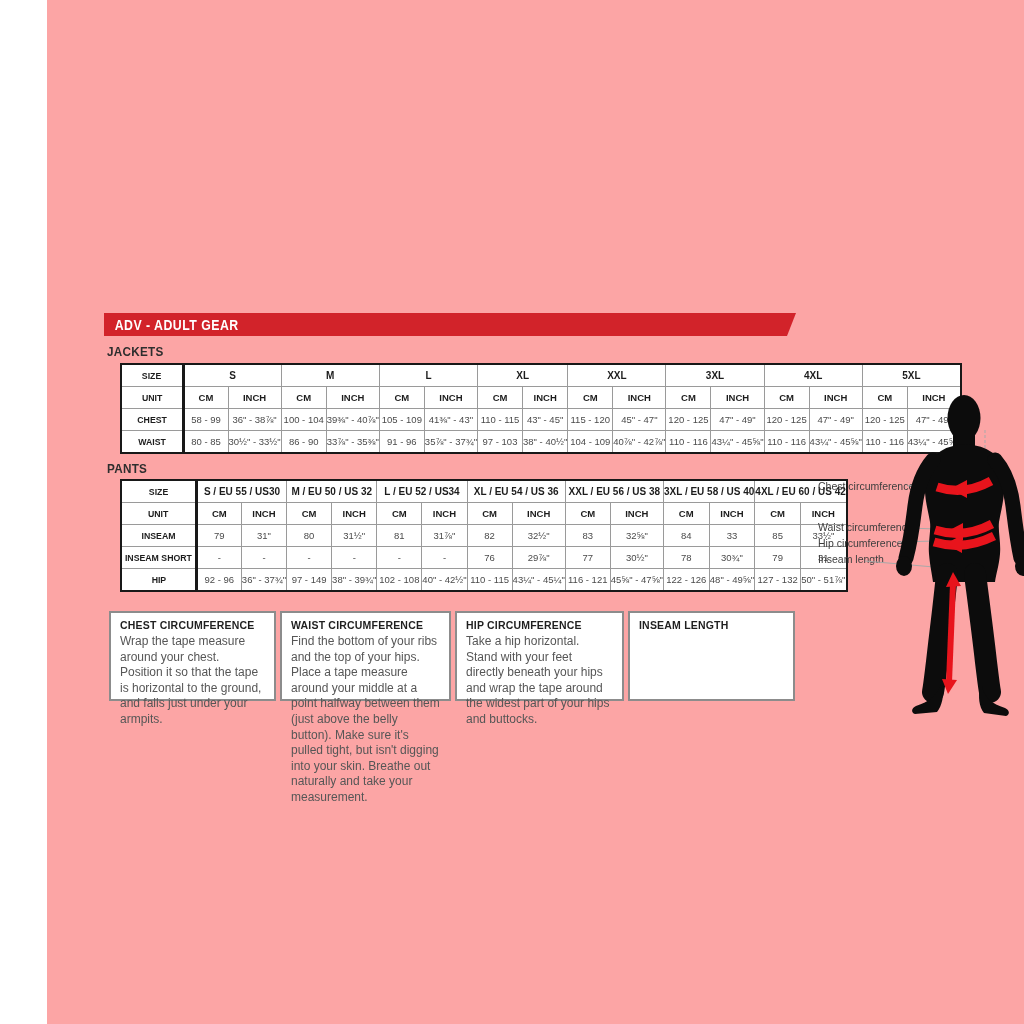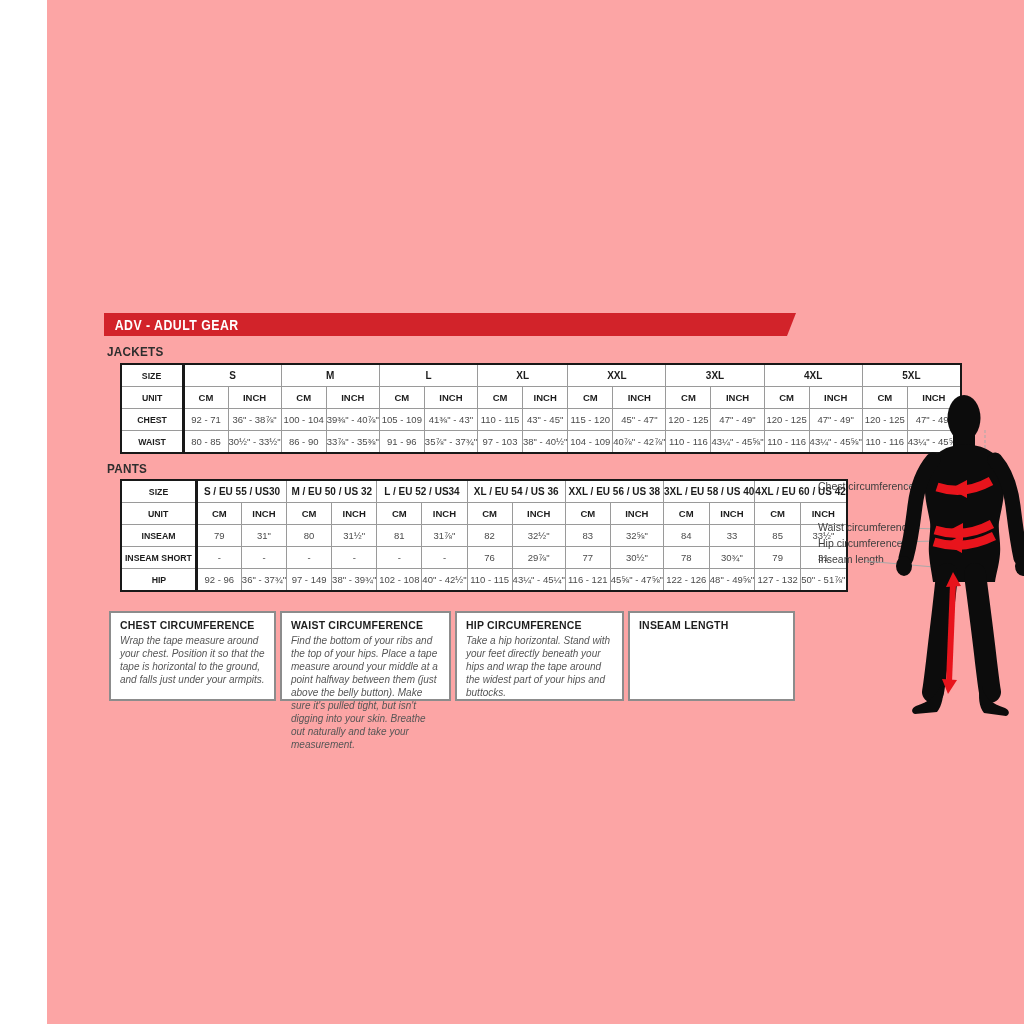--- a/index.html
+++ b/index.html
@@ -38,21 +38,21 @@
   table.size-table .lbl span{display:inline-block;transform:scaleX(.92);}
   table.size-table .szh{font-weight:bold;font-size:10px;color:#1c1c1c;}
   table.size-table .unit{font-weight:bold;font-size:9.5px;color:#1c1c1c;}
   table.size-table .val{font-size:9.5px;color:#4a4a4a;}
   
   .card{
     position:absolute;top:611px;height:90px;border:2px solid #8c8c8c;background:#fff;
     box-sizing:border-box;padding:6px 9px 5px 9px;
   }
   .card-title{font-size:10.5px;font-weight:bold;color:#1f1f1f;margin:0 0 3px 0;letter-spacing:.2px;}
-  .card-body{font-size:10px;color:#565656;line-height:1.3;font-style:italic;}
+  .card-body{font-size:12px;color:#565656;line-height:1.3;}
   
   .fig-label{position:absolute;font-size:10.5px;color:#3d3d3d;white-space:nowrap;}
   .ann-layer{position:absolute;left:750px;top:380px;width:274px;height:210px;}
   .figure-svg{position:absolute;left:840px;top:390px;width:160px;height:335px;}
   .sil{fill:#0c0c0c;}
   .red-f{fill:var(--band-red,#e8141c);}
   .red-s{stroke:var(--band-red,#e8141c);fill:none;}
   .conn{stroke:#a9a9a9;stroke-width:1;}
 </style>
 </head>
@@ -112,21 +112,21 @@
             <th class="unit"><span>INCH</span></th>
             <th class="unit"><span>CM</span></th>
             <th class="unit"><span>INCH</span></th>
             <th class="unit"><span>CM</span></th>
             <th class="unit"><span>INCH</span></th>
             <th class="unit"><span>CM</span></th>
             <th class="unit"><span>INCH</span></th>
           </tr>
           <tr>
             <th class="lbl"><span>CHEST</span></th>
-            <td class="val"><span>92 - 71</span></td>
+            <td class="val"><span>58 - 99</span></td>
             <td class="val"><span>36" - 38⅞"</span></td>
             <td class="val"><span>100 - 104</span></td>
             <td class="val"><span>39⅜" - 40⅞"</span></td>
             <td class="val"><span>105 - 109</span></td>
             <td class="val"><span>41⅜" - 43"</span></td>
             <td class="val"><span>110 - 115</span></td>
             <td class="val"><span>43" - 45"</span></td>
             <td class="val"><span>115 - 120</span></td>
             <td class="val"><span>45" - 47"</span></td>
             <td class="val"><span>120 - 125</span></td>

